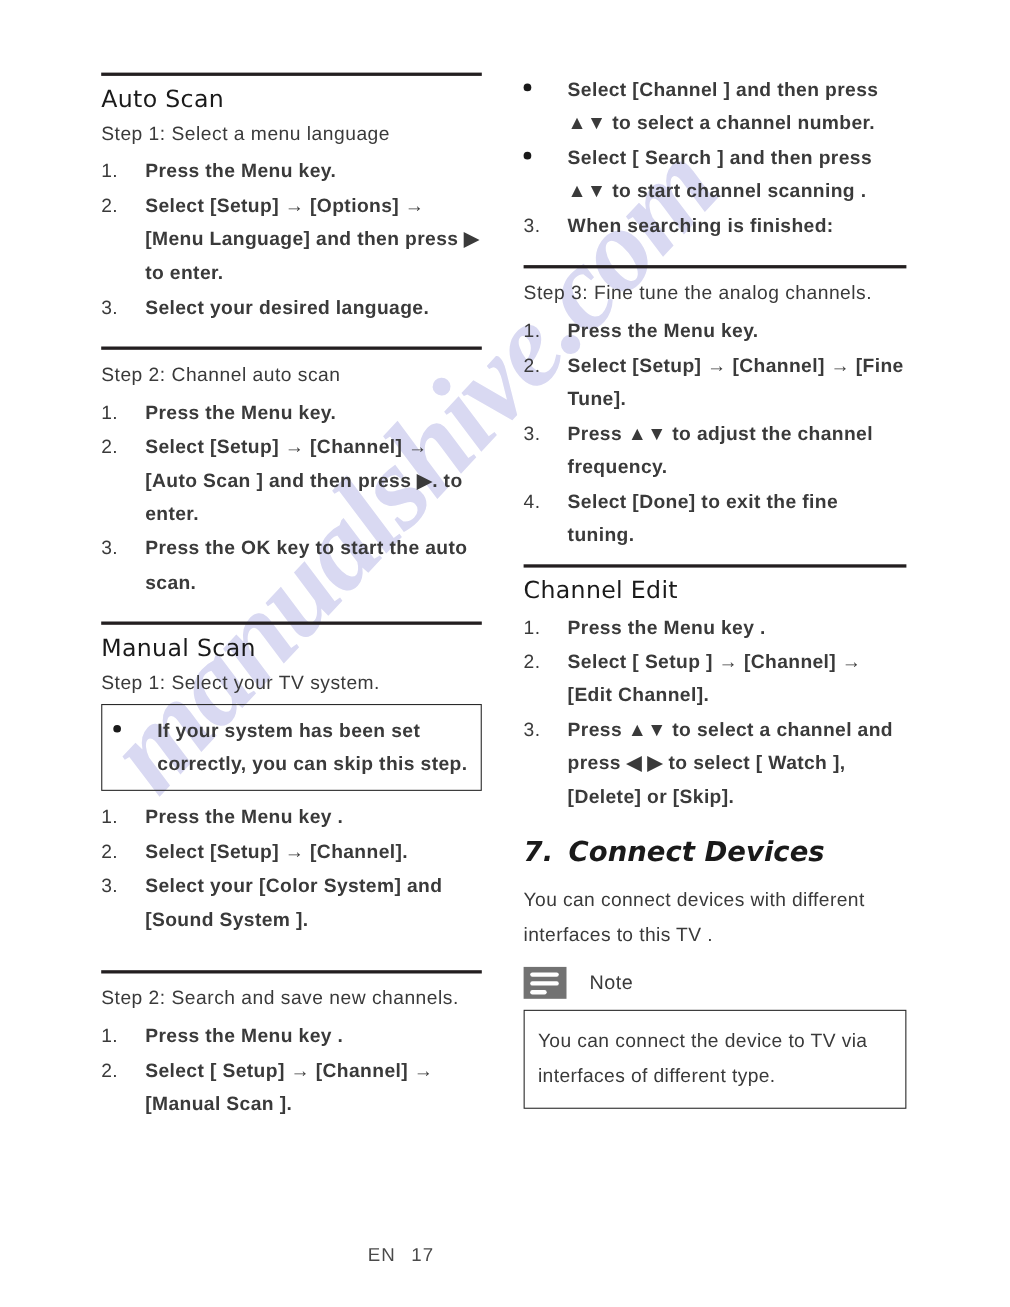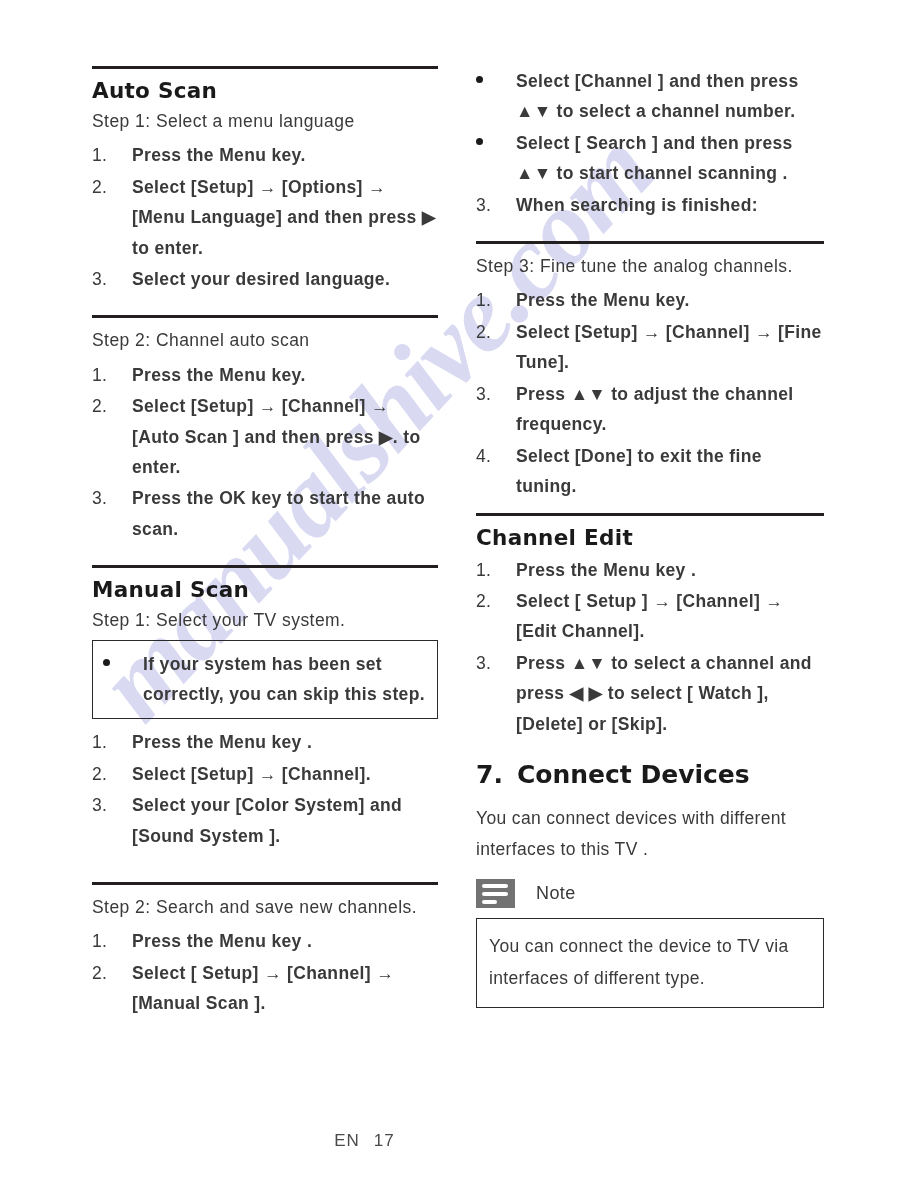--- a/index.html
+++ b/index.html
@@ -60,32 +60,33 @@
     border: 0;
     border-top: 3.2px solid #231f20;
     margin: 0 0 9px 0;
     padding: 0;
     width: 100%;
   }
   .rule.thin { border-top-width: 3px; }
 
   h2.sec-title {
     font-family: "DejaVu Sans", sans-serif;
-    font-weight: 700;
+    font-weight: 400;
     font-size: 21.5px;
     letter-spacing: 0.3px;
     margin: 0 0 5px 0;
     color: #1a1a1a;
   }
   h2.big-title {
     font-family: "DejaVu Sans", sans-serif;
     font-weight: 700;
     font-size: 25px;
     margin: 0 0 14px 0;
     color: #1a1a1a;
+    font-style: italic;
   }
   h2.big-title .num { margin-right: 14px; }
 
   .step-line {
     font-size: 17.5px;
     line-height: 1.5;
     margin: 0 0 6px 0;
     color: #3a3a3a;
     letter-spacing: 0.45px;
   }

